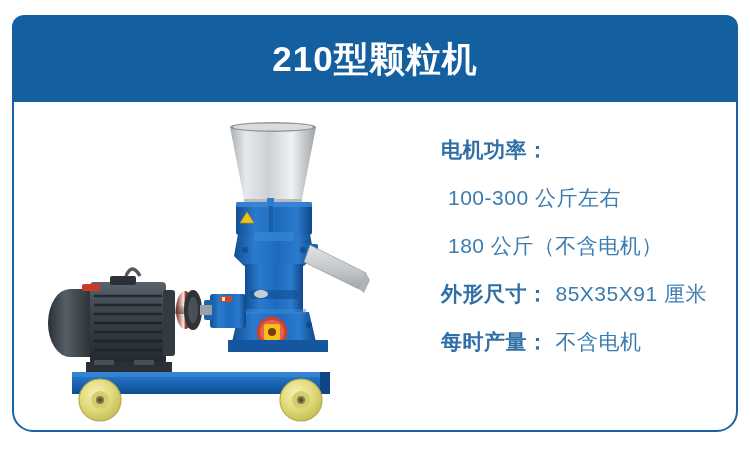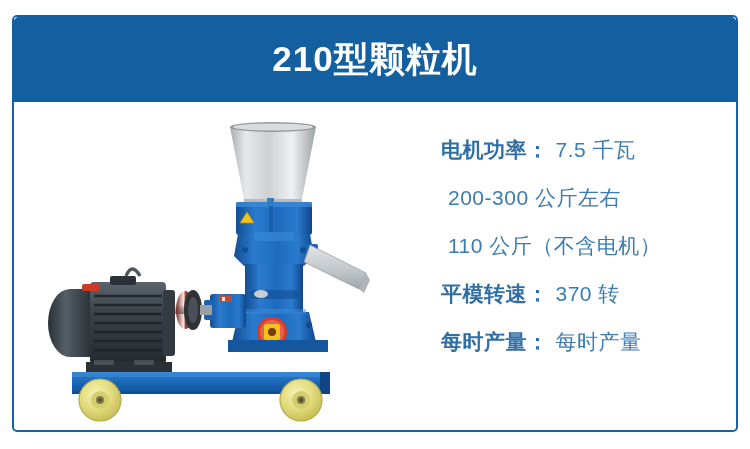--- a/index.html
+++ b/index.html
@@ -17,21 +17,21 @@
 
   
   #product-card {
     position: absolute;
     left: 12px;
     top: 15px;
     width: 726px;
     height: 417px;
     box-sizing: border-box;
     border: 2px solid #1763A5;
-    border-radius: 5px;
+    border-radius: 21px;
     background: #ffffff;
   }
 
   
   #card-header {
     position: absolute;
     left: -2px;
     top: -2px;
     width: 726px;
     height: 87px;
@@ -288,38 +288,37 @@
           <circle cx="287" cy="296" r="1.8" fill="#4A4728"></circle>
         </g>
 
       </svg>
     </div>
 
     <div id="spec-pane">
 
       <div class="spec-row">
         <span class="spec-label">电机功率：</span>
-        <span class="spec-value">7.5 千瓦</span>
-      </div>
-
-      <div class="spec-row">
-        <span class="spec-value">200-300 公斤左右</span>
-      </div>
-
-      <div class="spec-row">
-        <span class="spec-value">110 公斤（不含电机）</span>
-      </div>
-
-
-      <div class="spec-row">
-        <span class="spec-label">平模转速：</span>
-        <span class="spec-value">370 转</span>
-      </div>
+      </div>
+
+      <div class="spec-row">
+        <span class="spec-value">100-300 公斤左右</span>
+      </div>
+
+      <div class="spec-row">
+        <span class="spec-value">180 公斤（不含电机）</span>
+      </div>
+
+      <div class="spec-row">
+        <span class="spec-label">外形尺寸：</span>
+        <span class="spec-value">85X35X91 厘米</span>
+      </div>
+
 
       <div class="spec-row">
         <span class="spec-label">每时产量：</span>
-        <span class="spec-value">每时产量</span>
+        <span class="spec-value">不含电机</span>
       </div>
 
     </div>
 
   </div>
 </div>
 
 </body></html>

